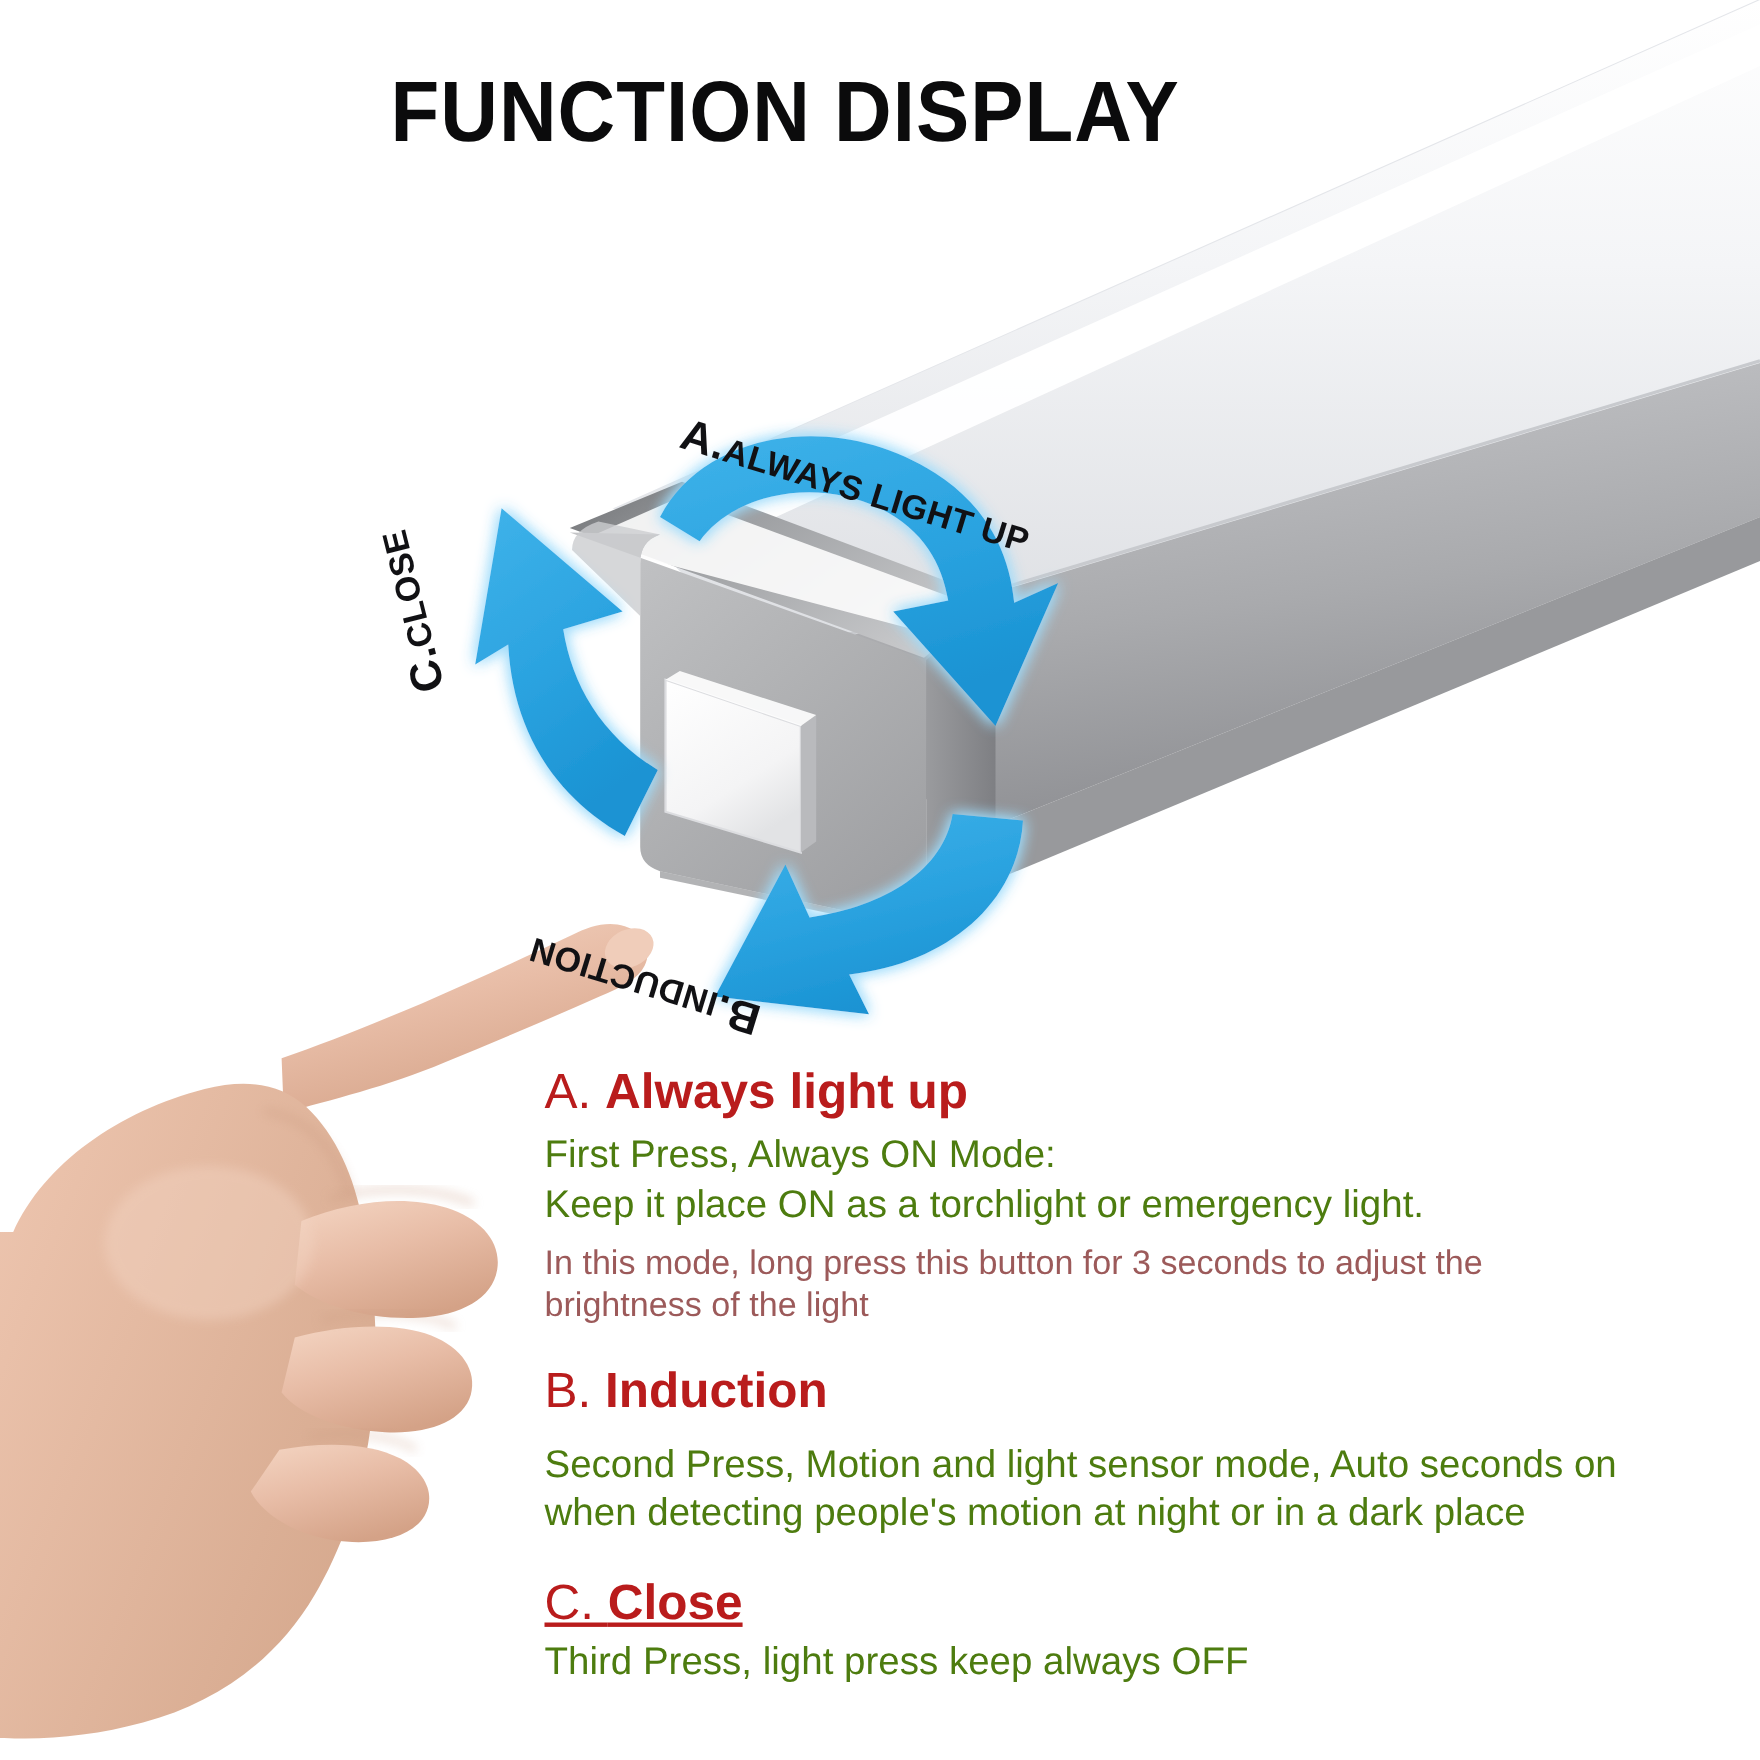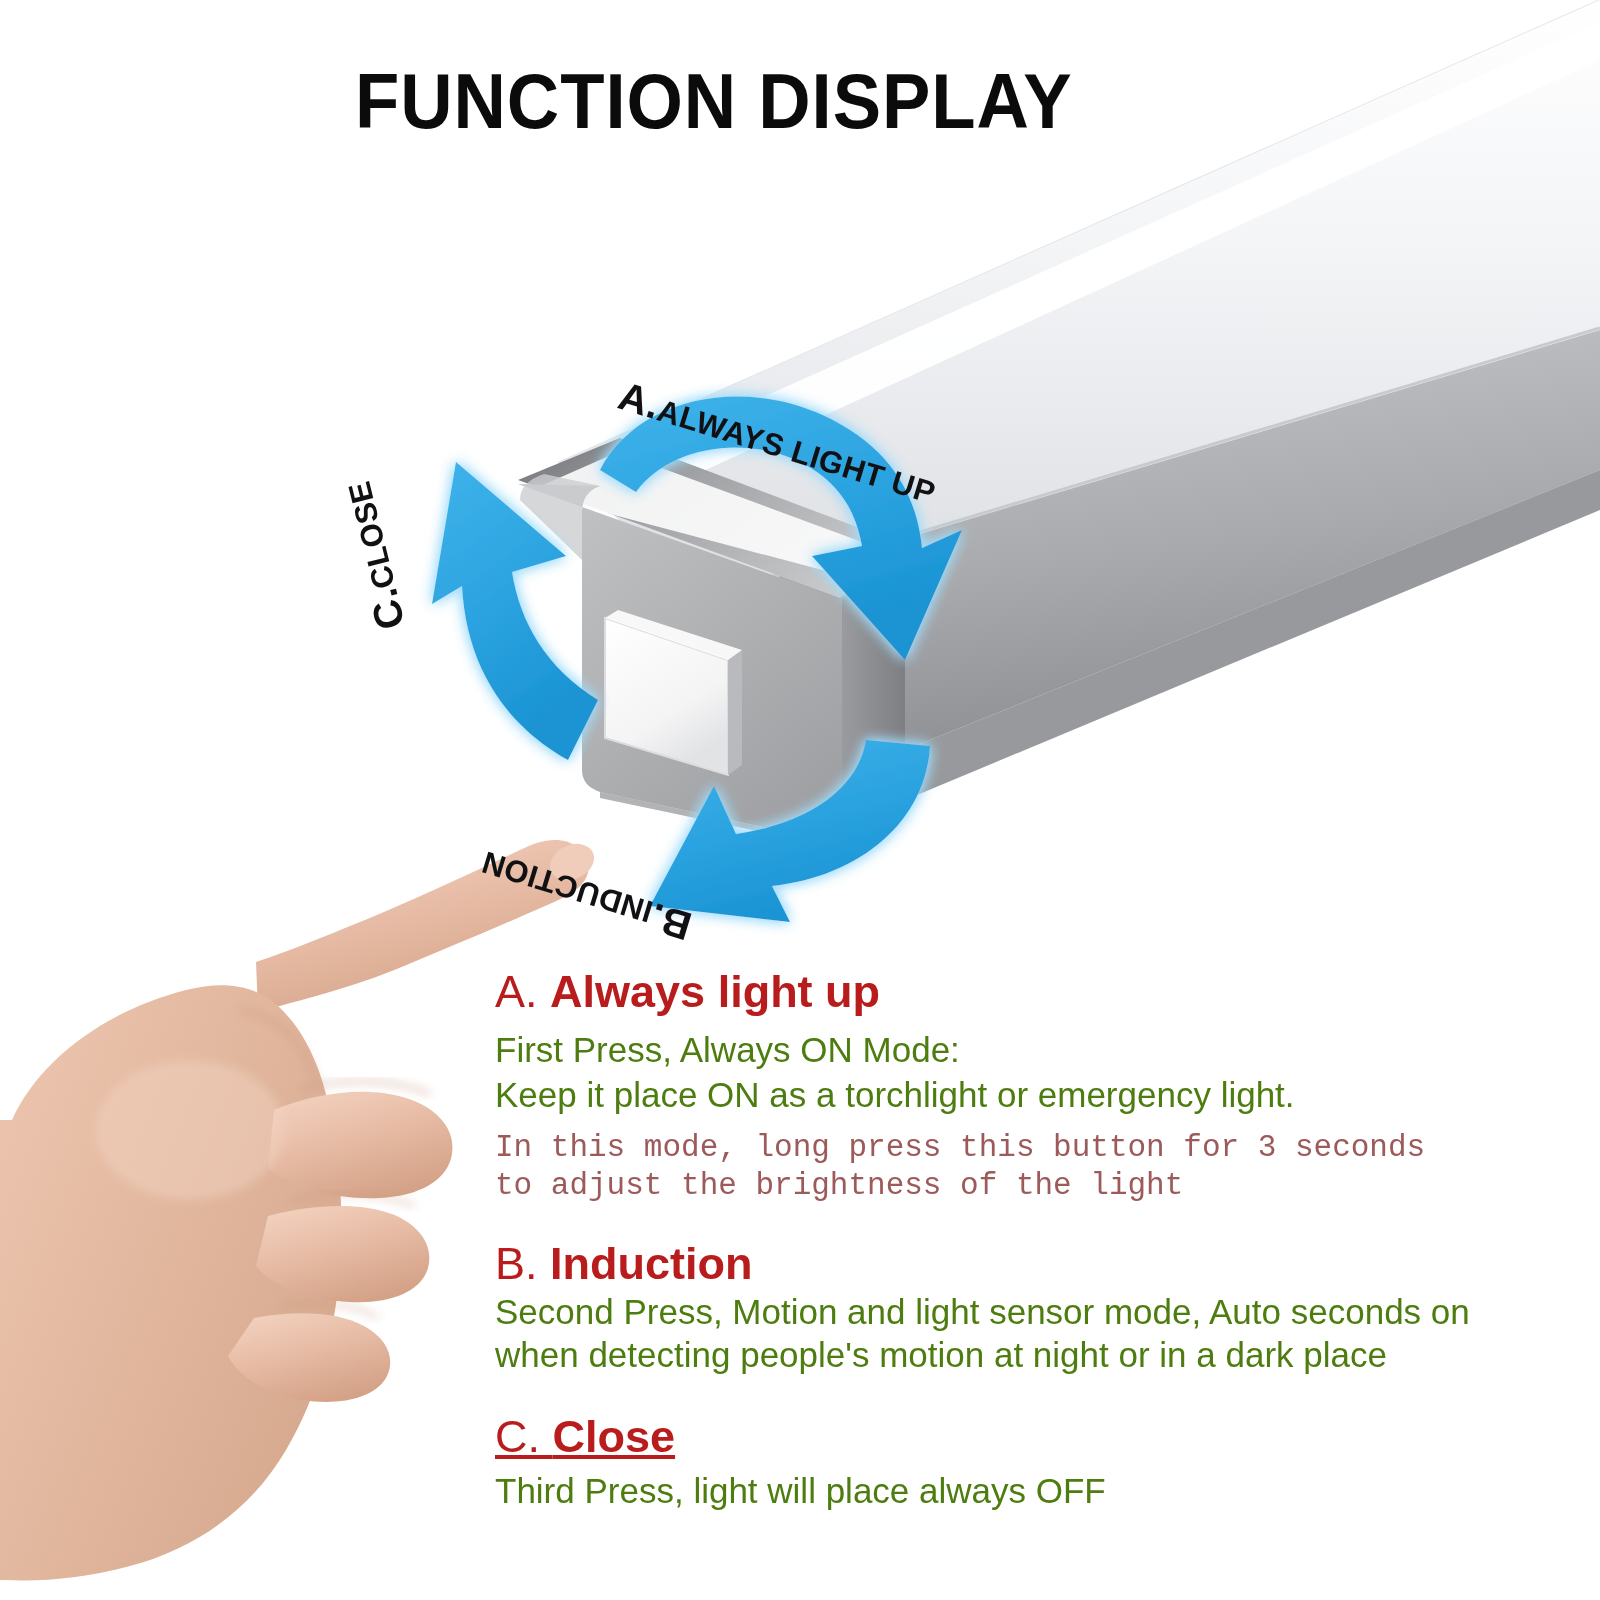--- a/index.html
+++ b/index.html
@@ -119,29 +119,29 @@
     font-size: 35px;
     color: #4d7c0f;
     line-height: 1.24;
     font-family: "Liberation Sans", sans-serif;
     white-space: nowrap;
   }
   .sec-note {
     font-size: 31px;
     line-height: 1.22;
     color: #9c5a5a;
-    font-family: Liberation Mono, monospace;
+    font-family: Liberation Sans, sans-serif;
   }
 
   #sec-a .sec-head { margin-bottom: 10px; }
   #sec-a .sec-body { margin-bottom: 2px; }
   #sec-a .sec-note { margin-top: 12px; width: 960px; white-space: normal; }
 
   #sec-b { margin-top: 32px; }
-  #sec-b .sec-head { margin-bottom: 0; }
+  #sec-b .sec-head { margin-bottom: 20px; }
 
   #sec-c { margin-top: 34px; }
   #sec-c .sec-head { margin-bottom: 6px; text-decoration: underline; }
 </style>
 </head>
 <body>
 
 <div id="stage">
 
   <svg id="product" viewBox="0 0 1600 1600">
@@ -360,17 +360,17 @@
       </div>
       <div class="sec-body">Second Press, Motion and light sensor mode, Auto seconds on</div>
       <div class="sec-body">when detecting people's motion at night or in a dark place</div>
     </div>
 
     <div class="sec" id="sec-c">
       <div class="sec-head">
         <span class="letter">C.</span>
         <span class="name">Close</span>
       </div>
-      <div class="sec-body">Third Press, light will place always OFF</div>
+      <div class="sec-body">Third Press, light press keep always OFF</div>
     </div>
 
   </div>
 </div>
 
 </body></html>

